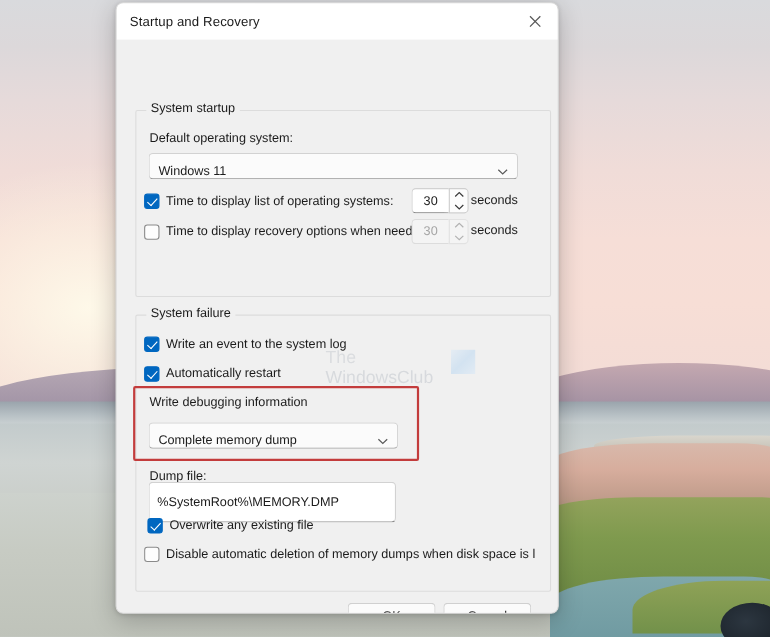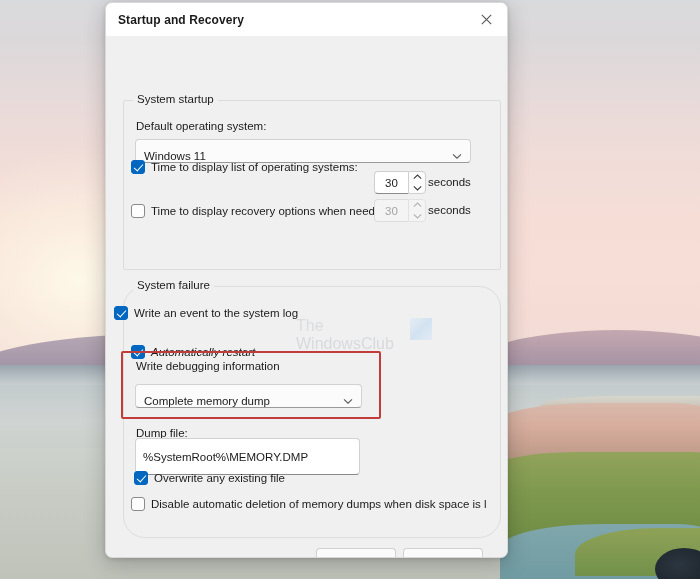--- a/index.html
+++ b/index.html
@@ -98,21 +98,20 @@
     height: 33px;
     background: #ffffff;
     display: flex; align-items: center;
     padding-left: 12px;
     position: relative;
   }
   .title-text {
     font-size: 12px;
     color: #1b1b1b;
     letter-spacing: 0.1px;
-    font-weight: bold;
   }
   .close-btn {
     position: absolute; right: 0; top: 0;
     width: 42px; height: 33px;
     display: flex; align-items: center; justify-content: center;
     color: #4a4a4a;
     font-size: 13px;
     cursor: pointer;
   }
   .close-btn svg { display: block; }
@@ -133,21 +132,21 @@
   .group-legend {
     position: absolute;
     top: -8px; left: 9px;
     background: #f0f0f0;
     padding: 0 4px;
     font-size: 11.5px;
     color: #1b1b1b;
     white-space: nowrap;
   }
   #group-startup { left: 17px; top: 64px; width: 378px; height: 170px; }
-  #group-failure { left: 17px; top: 250px; width: 378px; height: 252px; border-radius: 22px; }
+  #group-failure { left: 17px; top: 250px; width: 378px; height: 252px; }
 
   .field-label {
     position: absolute;
     font-size: 11.5px;
     color: #1b1b1b;
     white-space: nowrap;
   }
 
   
   .combo {
@@ -344,21 +343,21 @@
 
       <div class="combo" style="left:29px; top:103px; width:336px;">
         <span class="combo-value">Windows 11</span>
         <span class="chev">
           <svg width="10" height="7" viewBox="0 0 10 7">
               <path d="M1 1.3 L5 5.2 L9 1.3" fill="none" stroke="#5a5a5a" stroke-width="1.1"></path>
             </svg>
         </span>
       </div>
 
-      <div class="cbrow" style="left:25px; top:124px;align-items:center;">
+      <div class="cbrow" style="left:25px; top:140px;align-items:center;">
         <span class="cbox checked"></span>
         <span class="cblabel">Time to display list of operating systems:</span>
       </div>
       <div class="spin-wrap" style="left:268px; top:135px;">
         <div class="spin-field">30</div>
         <div class="spin-btns">
           <div class="spin-up">
             <svg width="9" height="6" viewBox="0 0 9 6">
                 <path d="M0.8 4.6 L4.5 1.1 L8.2 4.6" fill="none" stroke="#3a3a3a" stroke-width="1.1"></path>
               </svg>
@@ -390,26 +389,26 @@
               </svg>
           </div>
         </div>
       </div>
       <span class="spin-unit" style="left:322px; top:168px;">seconds</span>
 
       <div class="groupbox" id="group-failure">
         <span class="group-legend">System failure</span>
       </div>
 
-      <div class="cbrow" style="left:8px; top:270px;text-align:right;">
+      <div class="cbrow" style="left:25px; top:270px;text-align:right;">
         <span class="cbox checked"></span>
         <span class="cblabel">Write an event to the system log</span>
       </div>
 
-      <div class="cbrow" style="left:25px; top:309px;font-style:italic;">
+      <div class="cbrow" style="left:25px; top:297px;">
         <span class="cbox checked"></span>
         <span class="cblabel">Automatically restart</span>
       </div>
 
       <div id="watermark">
         <div class="wm-the">The</div>
         <div class="wm-name">WindowsClub</div>
         <div class="wm-logo"></div>
       </div>
 

